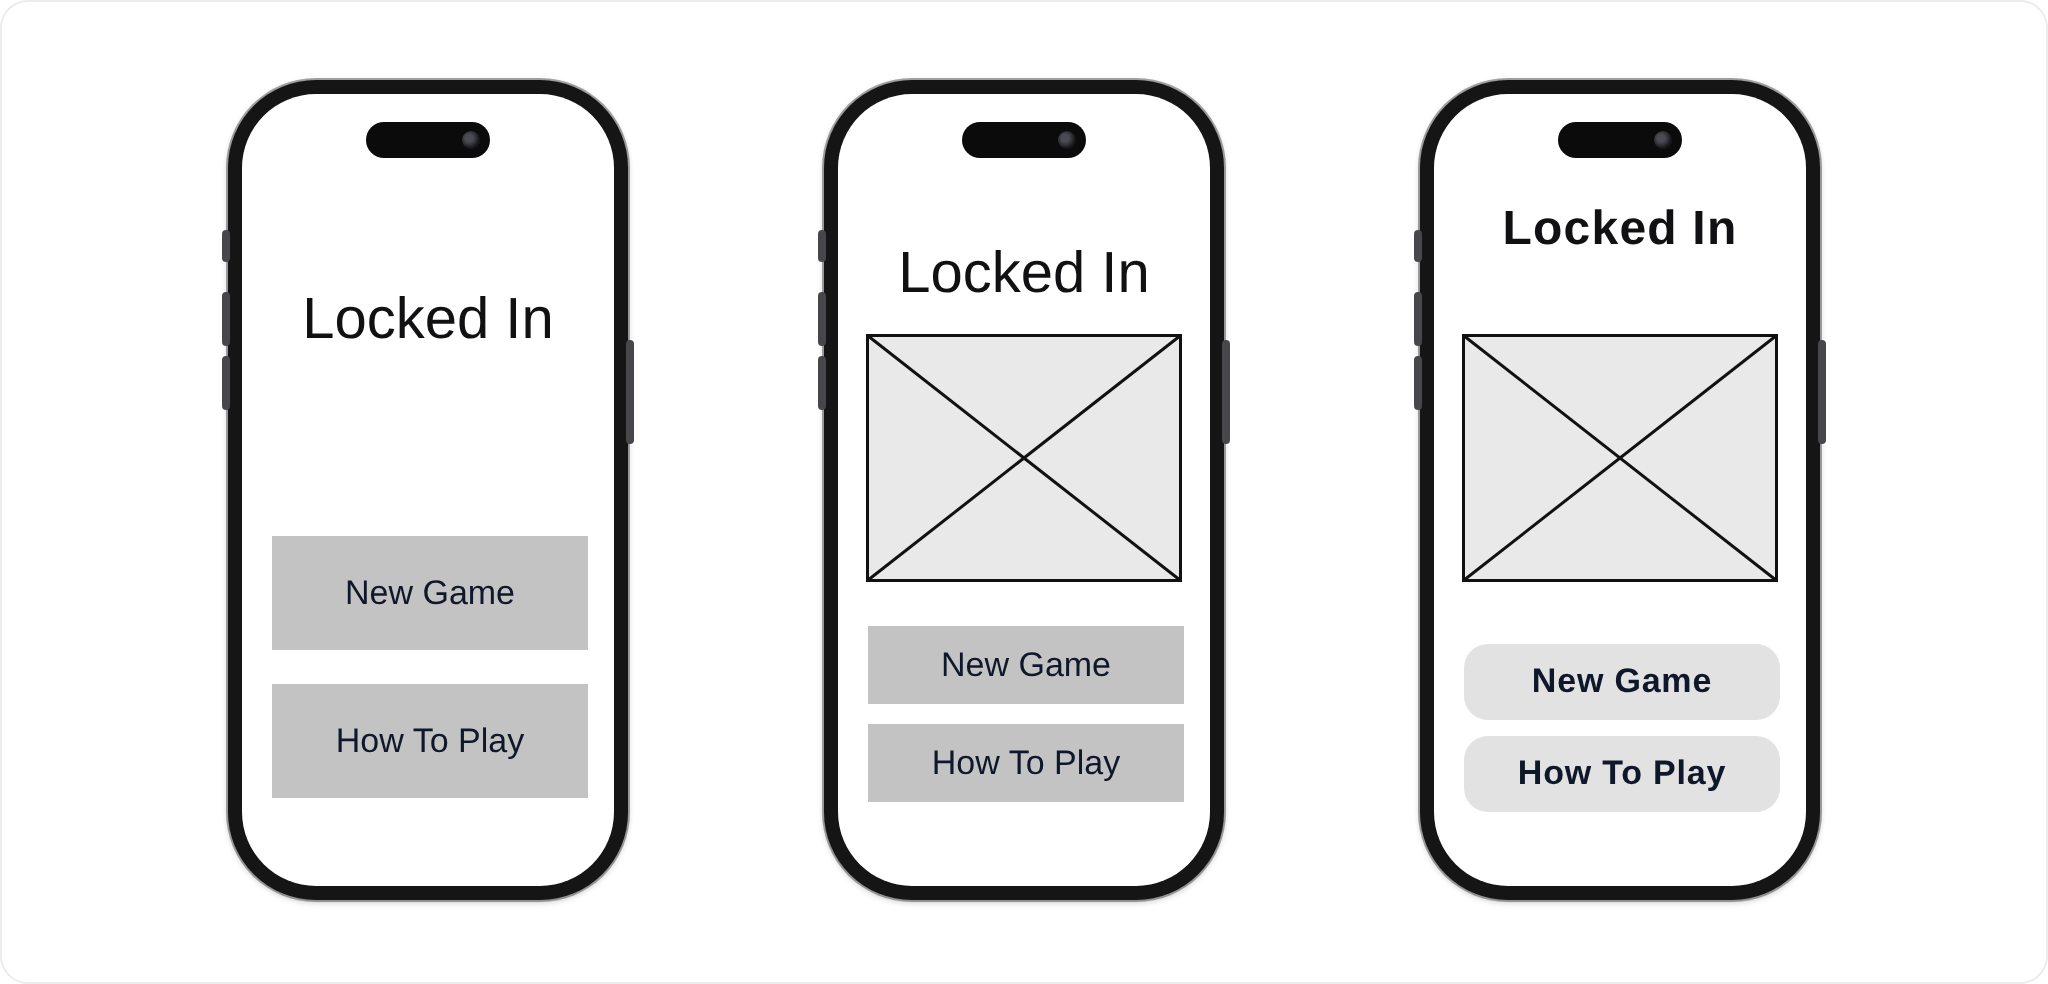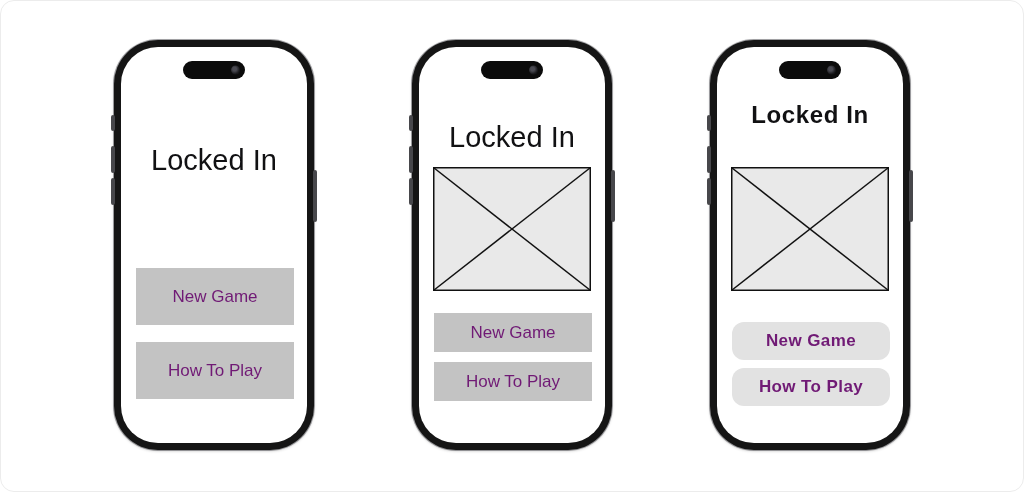--- a/index.html
+++ b/index.html
@@ -79,21 +79,21 @@
   .img-ph {
     position: absolute;
     left: 14px; top: 120px;
     width: 158px; height: 124px;
   }
 
   .btn {
     position: absolute;
     left: 15px; width: 158px;
     display: flex; align-items: center; justify-content: center;
-    color: #701a75;
+    color: #0f172a;
     box-sizing: border-box;
     cursor: pointer;
   }
   .p1 .btn { background: #c3c3c3; font-size: 17px; font-weight: 400; height: 57px; }
   .p1 .btn.b-new  { top: 221px; }
   .p1 .btn.b-how  { top: 295px; }
 
   .p2 .btn { background: #c3c3c3; font-size: 17px; font-weight: 400; height: 39px; }
   .p2 .btn.b-new  { top: 266px; }
   .p2 .btn.b-how  { top: 315px; }

